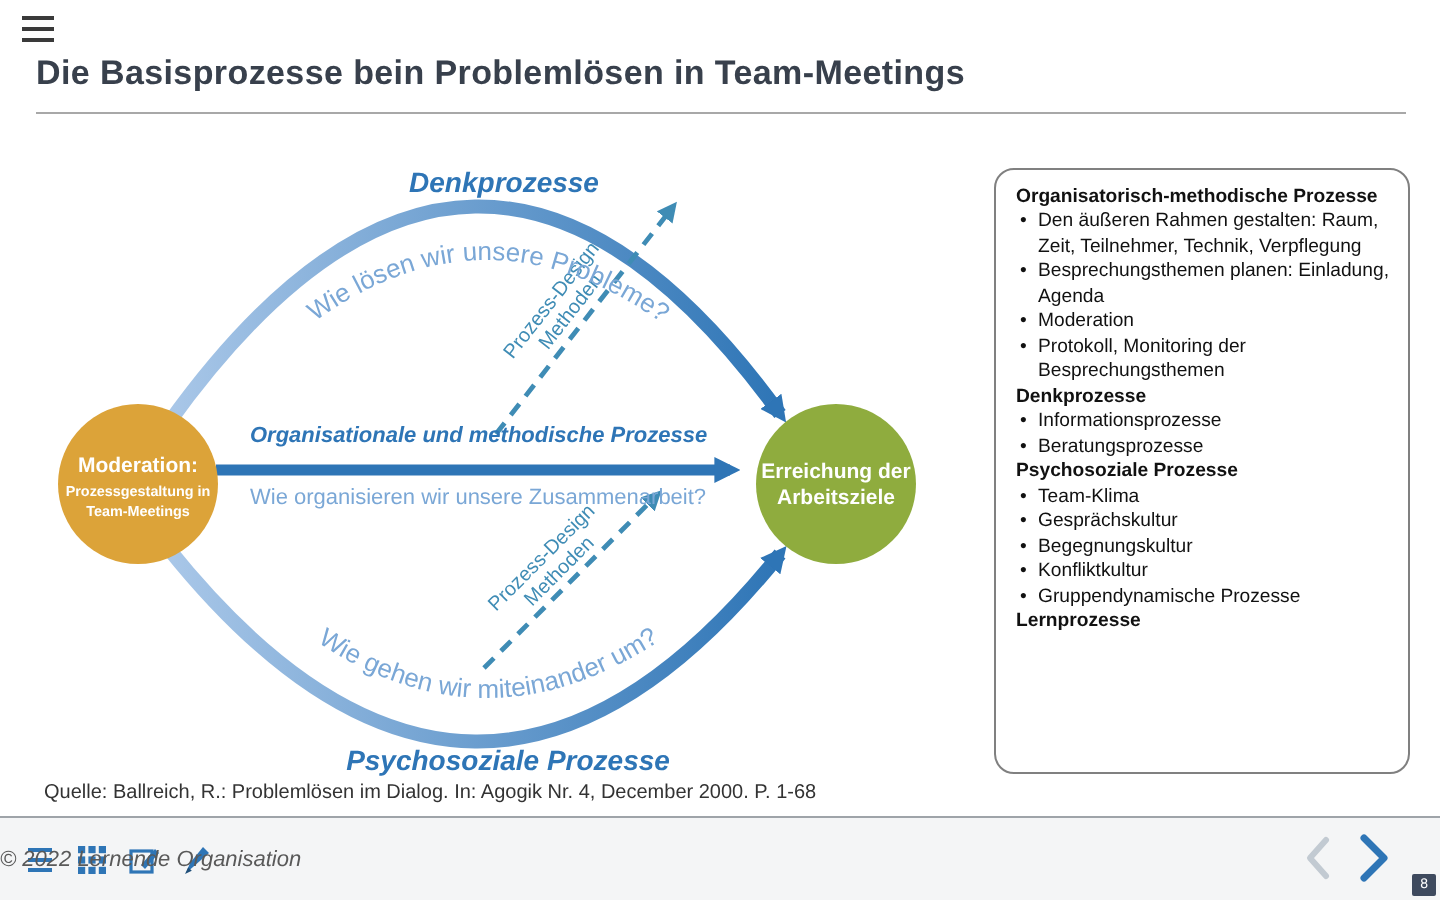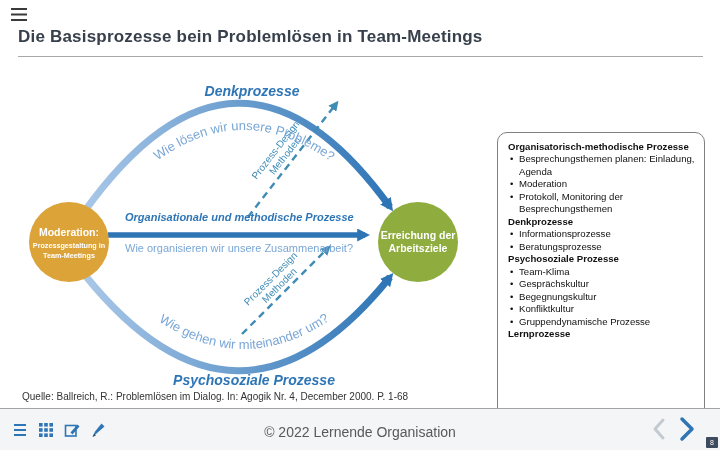--- a/index.html
+++ b/index.html
@@ -20,33 +20,33 @@
   .diagram-svg text{font-family:"Liberation Sans",sans-serif;}
   .proc-label{font-weight:bold;font-style:italic;fill:#2E75B6;}
   .question{fill:#7AA7D6;}
   .pd-text{fill:#3F8CB5;font-size:10px;}
   .circle-big{fill:#ffffff;font-weight:bold;}
   .circle-small{fill:#ffffff;font-weight:bold;}
   
   .panel{
     position:absolute;left:497px;top:84px;width:208px;height:303px;box-sizing:border-box;
     background:#ffffff;border:1.5px solid #808080;border-radius:10px;
-    padding:8px 8px 6px 10px;font-size:9.6px;line-height:1.3;color:#111111;margin-top:48px;
+    padding:8px 8px 6px 10px;font-size:9.6px;line-height:1.3;color:#111111;
   }
   .panel .sec-title{font-weight:bold;}
   .panel ul{margin:0;padding:0;list-style:none;}
   .panel li{position:relative;padding-left:11px;}
   .panel li::before{content:"\2022";position:absolute;left:2px;}
   
   .source-line{position:absolute;left:22px;top:391px;font-size:10px;color:#333333;white-space:nowrap;}
   .footer-rule{position:absolute;left:0;top:408px;width:720px;height:1px;background:#9FA4A9;}
   .footer{position:absolute;left:0;top:409px;width:720px;height:41px;background:#F4F5F6;}
   .footer-icons{position:absolute;left:12px;top:13px;display:flex;gap:10px;align-items:center;}
   .footer-icons .ficon{width:16px;height:16px;cursor:pointer;}
-  .copyright{position:absolute;left:0;top:15px;width:100%;text-align:center;font-size:14px;color:#595959;}
+  .copyright{position:absolute;left:0;top:15px;width:100%;text-align:left;font-size:11px;color:#595959;font-style:italic;}
   .nav-arrows{position:absolute;right:24px;top:6px;display:flex;gap:8px;align-items:center;}
   .nav-arrows svg{cursor:pointer;}
   .page-badge{
     position:absolute;right:2px;bottom:2px;background:#3E4A5E;color:#ffffff;
     font-size:7px;line-height:1;padding:2px 4px;border-radius:1px;
   }
 </style>
 </head>
 <body>
 
@@ -113,20 +113,21 @@
   <text x="67" y="186" text-anchor="middle" font-size="7.2" class="circle-small">Team-Meetings</text>
 
   <circle cx="416" cy="170" r="40" fill="#8FAC3E"></circle>
   <text x="416" y="167" text-anchor="middle" font-size="10.5" class="circle-big">Erreichung der</text>
   <text x="416" y="180" text-anchor="middle" font-size="10.5" class="circle-big">Arbeitsziele</text>
 </svg>
 
 <div class="panel">
   <div class="sec-title">Organisatorisch-methodische Prozesse</div>
   <ul>
+    <li>Den äußeren Rahmen gestalten: Raum, Zeit, Teilnehmer, Technik, Verpflegung</li>
     <li>Besprechungsthemen planen: Einladung, Agenda</li>
     <li>Moderation</li>
     <li>Protokoll, Monitoring der Besprechungsthemen</li>
   </ul>
   <div class="sec-title">Denkprozesse</div>
   <ul>
     <li>Informationsprozesse</li>
     <li>Beratungsprozesse</li>
   </ul>
   <div class="sec-title">Psychosoziale Prozesse</div>

